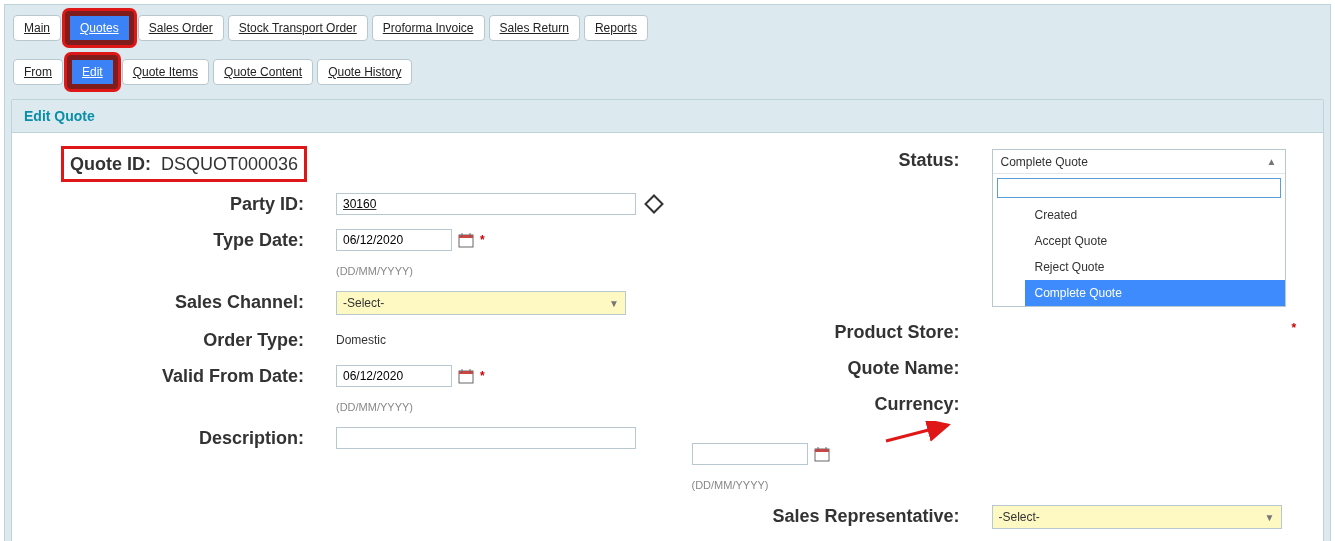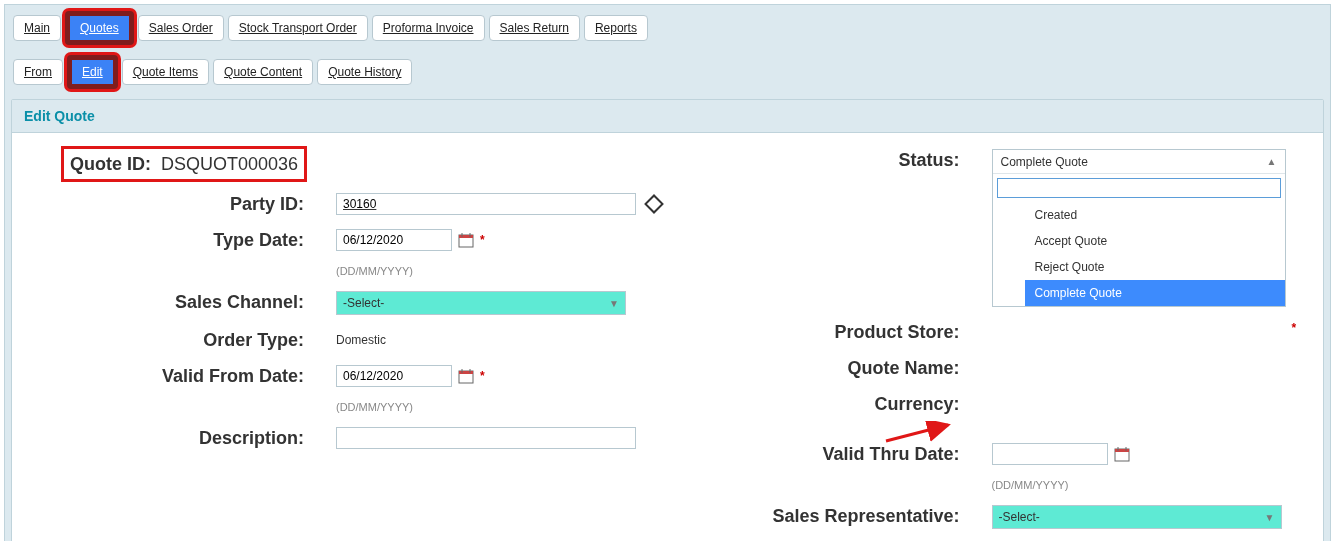--- a/index.html
+++ b/index.html
@@ -93,21 +93,21 @@
     font-size: 12px;
     background: #fff;
   }
   .text-wide { width: 300px; }
   .text-med { width: 116px; }
   select.combo, .combo {
     border: 1px solid #b7c8d0;
     height: 24px;
     padding: 2px 6px;
     font-size: 12px;
-    background: #5eead4;
+    background: #fef9c3;
     width: 290px;
     display: flex; align-items: center; justify-content: space-between;
     cursor: pointer;
     position: relative;
   }
   .combo .chev {
     color: #777; font-size: 10px;
   }
   .status-combo {
     border: 1px solid #b7c8d0;
@@ -338,21 +338,20 @@
               <defs>
                   <marker id="ah" markerWidth="8" markerHeight="8" refX="7" refY="4" orient="auto">
                     <path d="M0,0 L8,4 L0,8 Z" fill="#e01717"></path>
                   </marker>
                 </defs>
               <line x1="2" y1="20" x2="64" y2="4" stroke="#e01717" stroke-width="3" marker-end="url(#ah)"></line>
             </svg>
           </div>
 
           <div class="row" style="margin-top:28px;">
-            <div class="lbl">Valid Thru Date:</div>
             <div class="val">
               <div>
                 <div style="display:flex;align-items:center;gap:6px;">
                   <input type="text" class="text-med" value="" style="">
                   <span class="cal-icon">
                     <svg width="16" height="16">
                         <rect x="1" y="3" width="14" height="12" fill="#fff" stroke="#666"></rect>
                         <rect x="1" y="3" width="14" height="3" fill="#c44"></rect>
                         <line x1="4" y1="1" x2="4" y2="5" stroke="#666"></line>
                         <line x1="12" y1="1" x2="12" y2="5" stroke="#666"></line>

